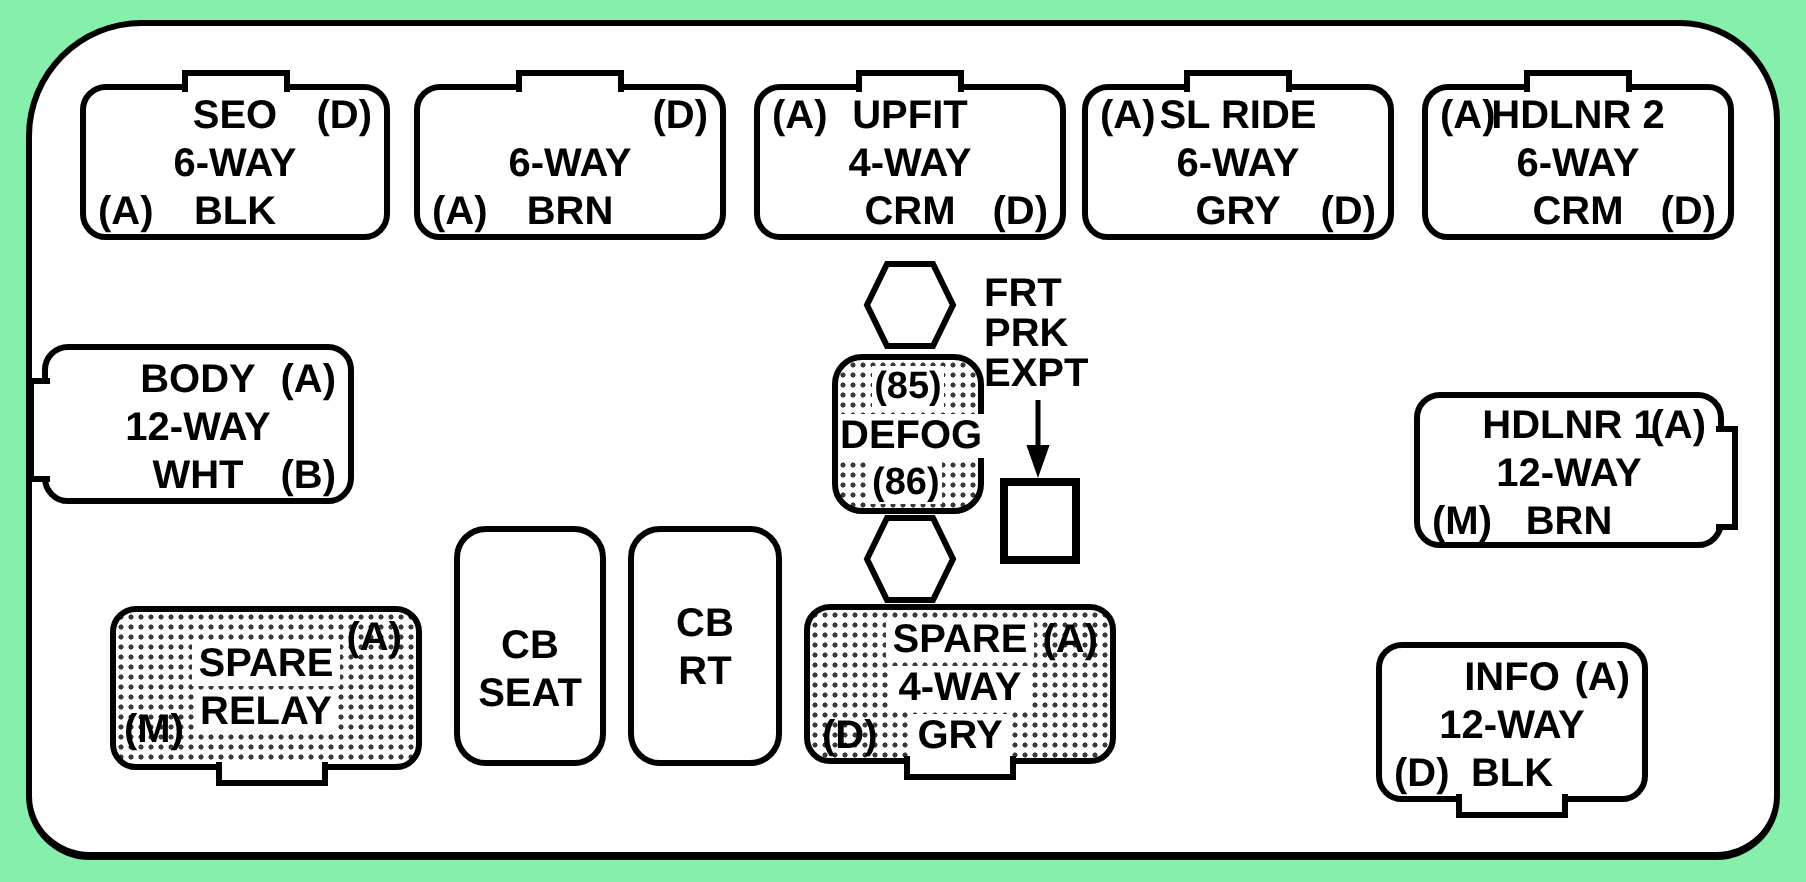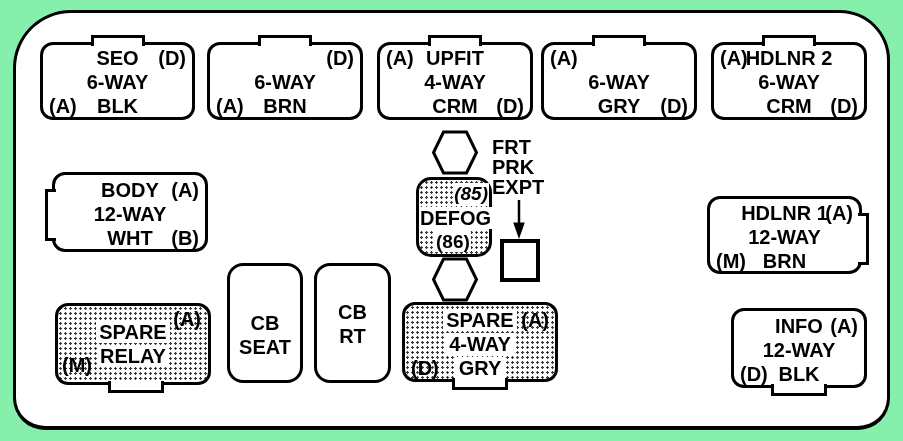--- a/index.html
+++ b/index.html
@@ -105,36 +105,36 @@
     <div class="rows">
       <div class="row"><span class="cl">(A)</span><span>UPFIT</span></div>
       <div class="row"><span>4-WAY</span></div>
       <div class="row"><span>CRM</span><span class="cr">(D)</span></div>
     </div>
   </div>
 
   <div class="block" style="left:541px; top:42px; width:156px; height:78px;">
     <div class="tab-top"></div>
     <div class="rows">
-      <div class="row"><span class="cl">(A)</span></div>
+      <div class="row"><span class="cl">(A)</span><span>SL RIDE</span></div>
       <div class="row"><span>6-WAY</span></div>
       <div class="row"><span>GRY</span><span class="cr">(D)</span></div>
     </div>
   </div>
 
   <div class="block" style="left:711px; top:42px; width:156px; height:78px;">
     <div class="tab-top"></div>
     <div class="rows">
       <div class="row"><span class="cl">(A)</span><span>HDLNR 2</span></div>
       <div class="row"><span>6-WAY</span></div>
       <div class="row"><span>CRM</span><span class="cr">(D)</span></div>
     </div>
   </div>
 
-  <div class="block" style="left:52px; top:172px; width:156px; height:80px;">
+  <div class="block" style="left:21px; top:172px; width:156px; height:80px;">
     <div class="tab-left"></div>
     <div class="rows" style="padding-top:3px;">
       <div class="row"><span>BODY</span><span class="cr">(A)</span></div>
       <div class="row"><span>12-WAY</span></div>
       <div class="row"><span>WHT</span><span class="cr">(B)</span></div>
     </div>
   </div>
 
   <div class="block" style="left:707px; top:172px; width:155px; height:78px;margin-top:24px;">
     <div class="tab-right"></div>
@@ -146,21 +146,21 @@
   </div>
 
   <div class="hex" style="left:431px; top:130px;">
     <svg width="48" height="45" viewBox="0 0 48 45">
         <polygon points="12.5,2 35.5,2 45.5,22.5 35.5,43 12.5,43 2.5,22.5" fill="#fff" stroke="#000" stroke-width="3"></polygon>
       </svg>
   </div>
 
   <div class="block stipple" style="left:416px; top:177px; width:76px; height:80px; border-radius:15px;">
     <div class="rows" style="padding-top:2px;">
-      <div class="row" style="font-size:19px; text-align:right;font-style:italic;"><span class="wbg" style="padding:0 1px;">(85)</span></div>
+      <div class="row" style="font-size:19px; text-align:center;"><span class="wbg" style="padding:0 1px;">(85)</span></div>
       <div class="row" style="font-size:20px;"><span class="wbg" style="padding:0 1px;">DEFOG</span></div>
       <div class="row" style="font-size:19px; text-align:left;"><span class="wbg" style="padding:0 1px;margin-left:16px;">(86)</span></div>
     </div>
   </div>
 
   <div class="hex" style="left:431px; top:257px;">
     <svg width="48" height="45" viewBox="0 0 48 45">
         <polygon points="12.5,2 35.5,2 45.5,22.5 35.5,43 12.5,43 2.5,22.5" fill="#fff" stroke="#000" stroke-width="3"></polygon>
       </svg>
   </div>
@@ -206,21 +206,21 @@
 
   <div class="block stipple" style="left:402px; top:302px; width:156px; height:80px;">
     <div class="tab-bottom"></div>
     <div class="rows" style="padding-top:3px;">
       <div class="row"><span class="wbg">SPARE</span><span class="cr">(A)</span></div>
       <div class="row"><span class="wbg">4-WAY</span></div>
       <div class="row"><span class="cl">(D)</span><span class="wbg">GRY</span></div>
     </div>
   </div>
 
-  <div class="block" style="left:688px; top:308px; width:136px; height:80px;margin-left:43px;">
+  <div class="block" style="left:688px; top:321px; width:136px; height:80px;">
     <div class="tab-bottom"></div>
     <div class="rows" style="padding-top:3px;">
       <div class="row"><span>INFO</span><span class="cr">(A)</span></div>
       <div class="row"><span>12-WAY</span></div>
       <div class="row"><span class="cl">(D)</span><span>BLK</span></div>
     </div>
   </div>
 
 </div>
 

